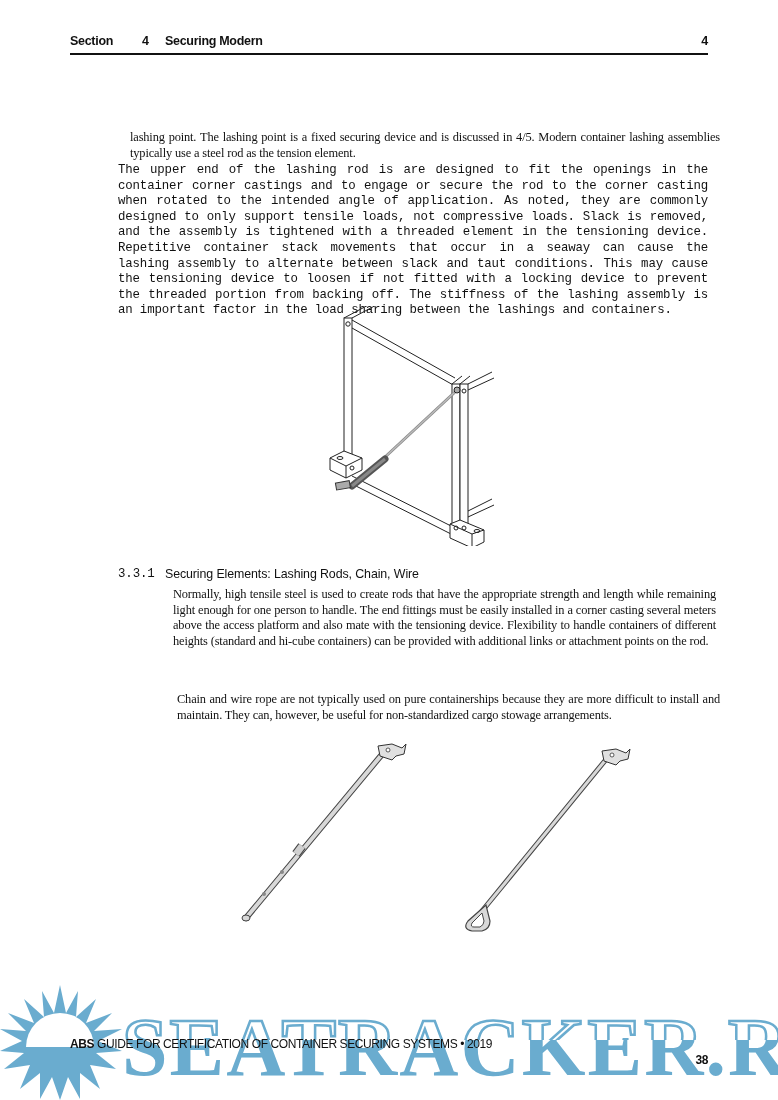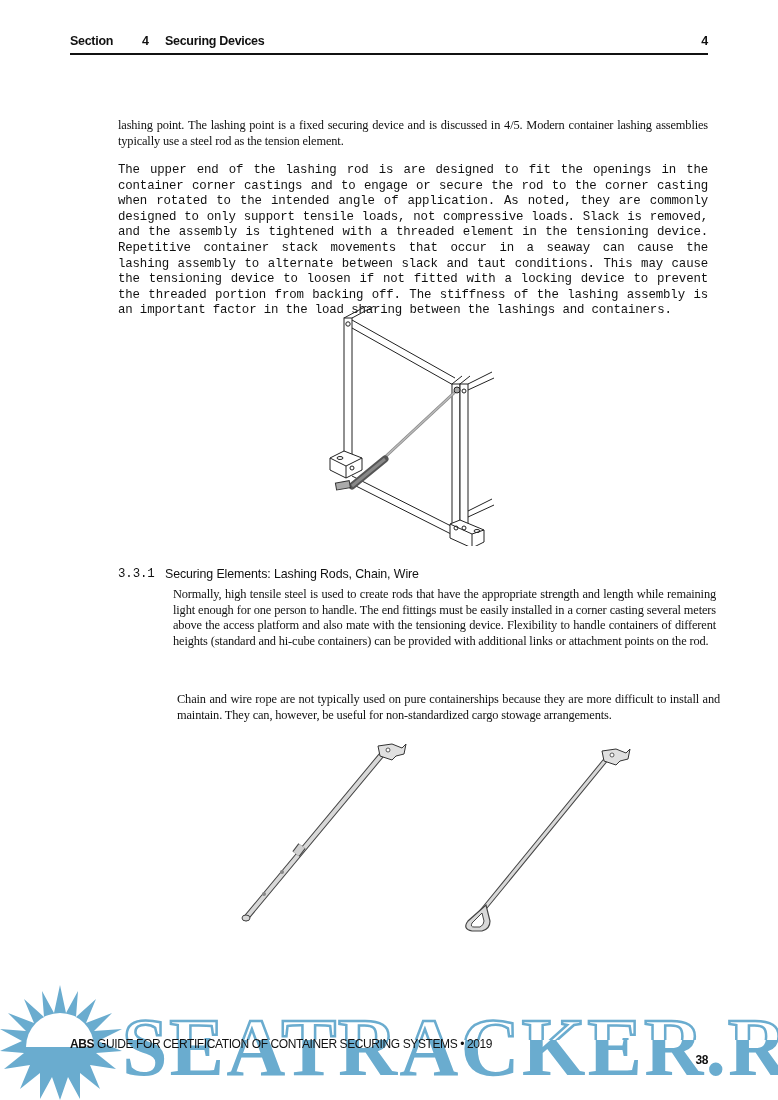--- a/index.html
+++ b/index.html
@@ -33,26 +33,26 @@
     .footer { position: absolute; left: 70px; top: 1027px; width: 638px; height: 16px; font-family: "Liberation Sans", sans-serif; font-size: 12px; letter-spacing: -0.4px; margin-top: 10px; }
     .footer .brand { font-weight: bold; }
     .footer .pageno { position: absolute; right: 0; top: 16px; font-weight: bold; }
   </style>
 </head>
 <body>
 
 <div class="page-header">
   <span class="sec-label">Section</span>
   <span class="sec-num">4</span>
-  <span class="sec-title">Securing Devices</span>
+  <span class="sec-title">Securing Modern</span>
   <span class="page-sec">4</span>
 </div>
 <div class="header-rule"></div>
 
-<p class="para p1" style="margin:0">lashing point. The lashing point is a fixed securing device and is discussed in 4/5. Modern container lashing assemblies typically use a steel rod as the tension element.</p>
+<p class="para p1" style="margin:12px">lashing point. The lashing point is a fixed securing device and is discussed in 4/5. Modern container lashing assemblies typically use a steel rod as the tension element.</p>
 <p class="para p2" style="margin:0">The upper end of the lashing rod is are designed to fit the openings in the container corner castings and to engage or secure the rod to the corner casting when rotated to the intended angle of application. As noted, they are commonly designed to only support tensile loads, not compressive loads. Slack is removed, and the assembly is tightened with a threaded element in the tensioning device. Repetitive container stack movements that occur in a seaway can cause the lashing assembly to alternate between slack and taut conditions. This may cause the tensioning device to loosen if not fitted with a locking device to prevent the threaded portion from backing off. The stiffness of the lashing assembly is an important factor in the load sharing between the lashings and containers.</p>
 
 <div class="figure fig1">
   <svg width="178" height="240" viewBox="0 0 178 240" fill="none" stroke="#222" stroke-width="1">
 
     <line x1="22" y1="12" x2="52" y2="-4"></line>
     <line x1="30" y1="12" x2="60" y2="-4"></line>
 
     <rect x="22" y="12" width="8" height="150" fill="#fff"></rect>
     <circle cx="26" cy="18" r="2.2"></circle>

